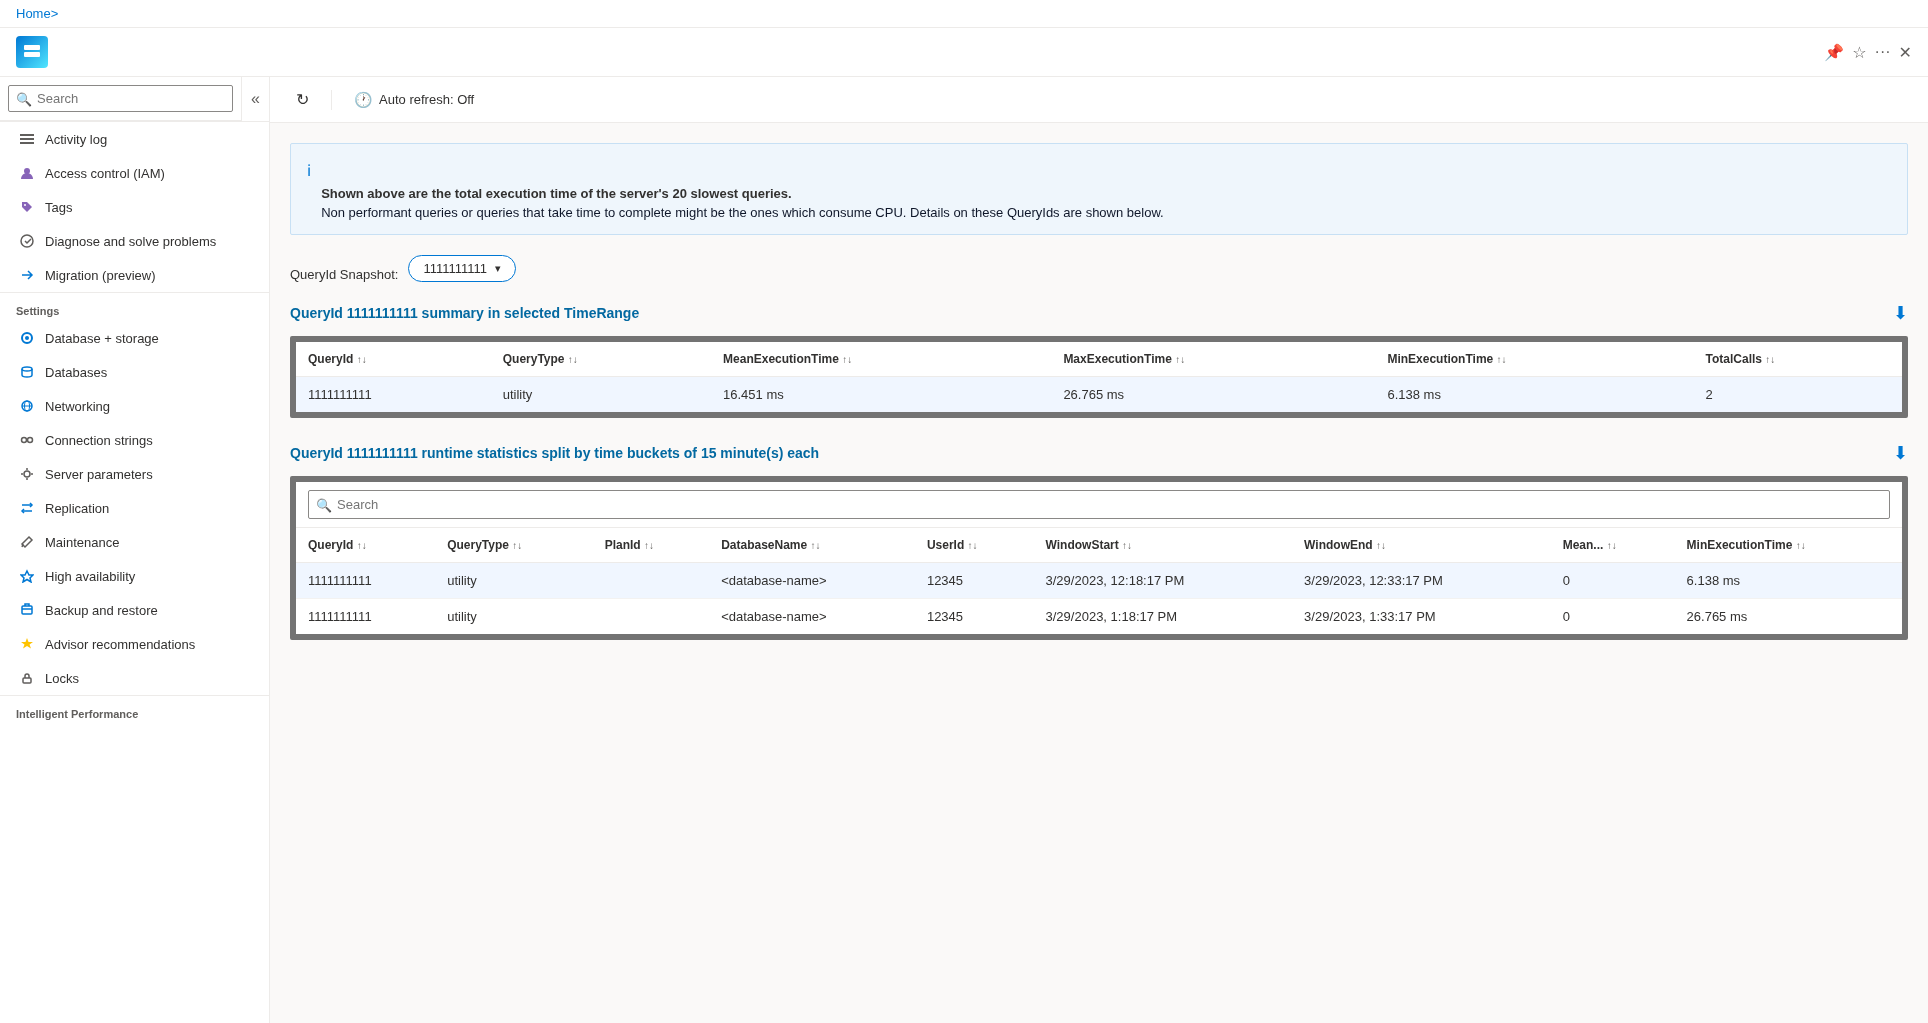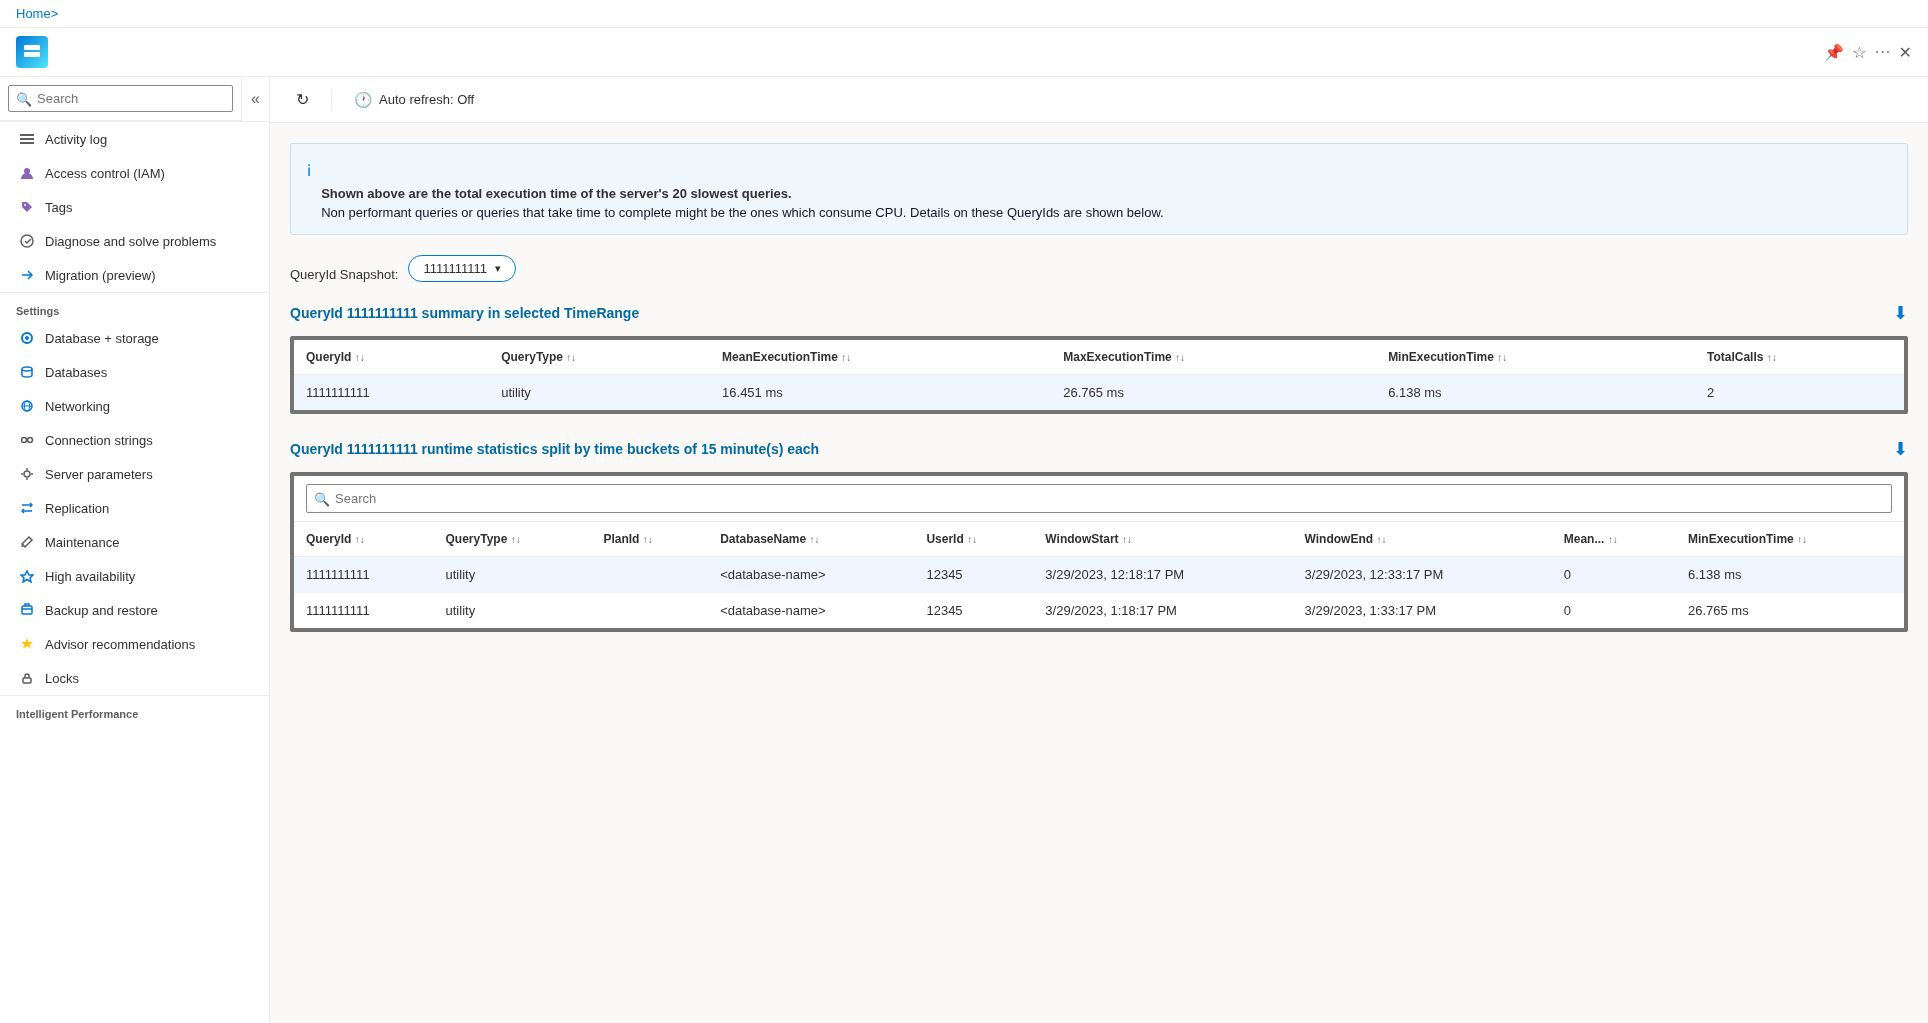--- a/index.html
+++ b/index.html
@@ -59,21 +59,21 @@
     .section-title { font-size: 14px; font-weight: 600; color: #0369a1; }
     .download-icon { color: #0078d4; font-size: 18px; cursor: pointer; }
 
     
     .data-table { width: 100%; border-collapse: collapse; background: #fff; }
     .data-table th { text-align: left; padding: 10px 12px; font-size: 12px; font-weight: 600; color: #323130; border-bottom: 1px solid #edebe9; white-space: nowrap; }
     .data-table th .sort { font-size: 10px; color: #605e5c; }
     .data-table td { padding: 10px 12px; font-size: 13px; color: #323130; border-bottom: 1px solid #f3f2f1; }
     .data-table tr:last-child td { border-bottom: none; }
     .data-table tr.highlighted { background: #f0f6ff; }
-    .table-wrap { background: #fff; border: 4px solid #737373; border-radius: 2px; margin-bottom: 24px; overflow-x: auto; }
+    .table-wrap { background: #fff; border: 6px solid #737373; border-radius: 2px; margin-bottom: 24px; overflow-x: auto; }
 
     
     .table-search-row { padding: 8px 12px; border-bottom: 1px solid #edebe9; }
     .table-search { position: relative; }
     .table-search input { width: 100%; border: 1px solid #8a8886; border-radius: 2px; padding: 6px 8px 6px 28px; font-size: 13px; outline: none; }
     .table-search .si { position: absolute; left: 8px; top: 50%; transform: translateY(-50%); color: #605e5c; }
 
     
     ::-webkit-scrollbar { width: 6px; height: 6px; }
     ::-webkit-scrollbar-track { background: #f3f2f1; }

